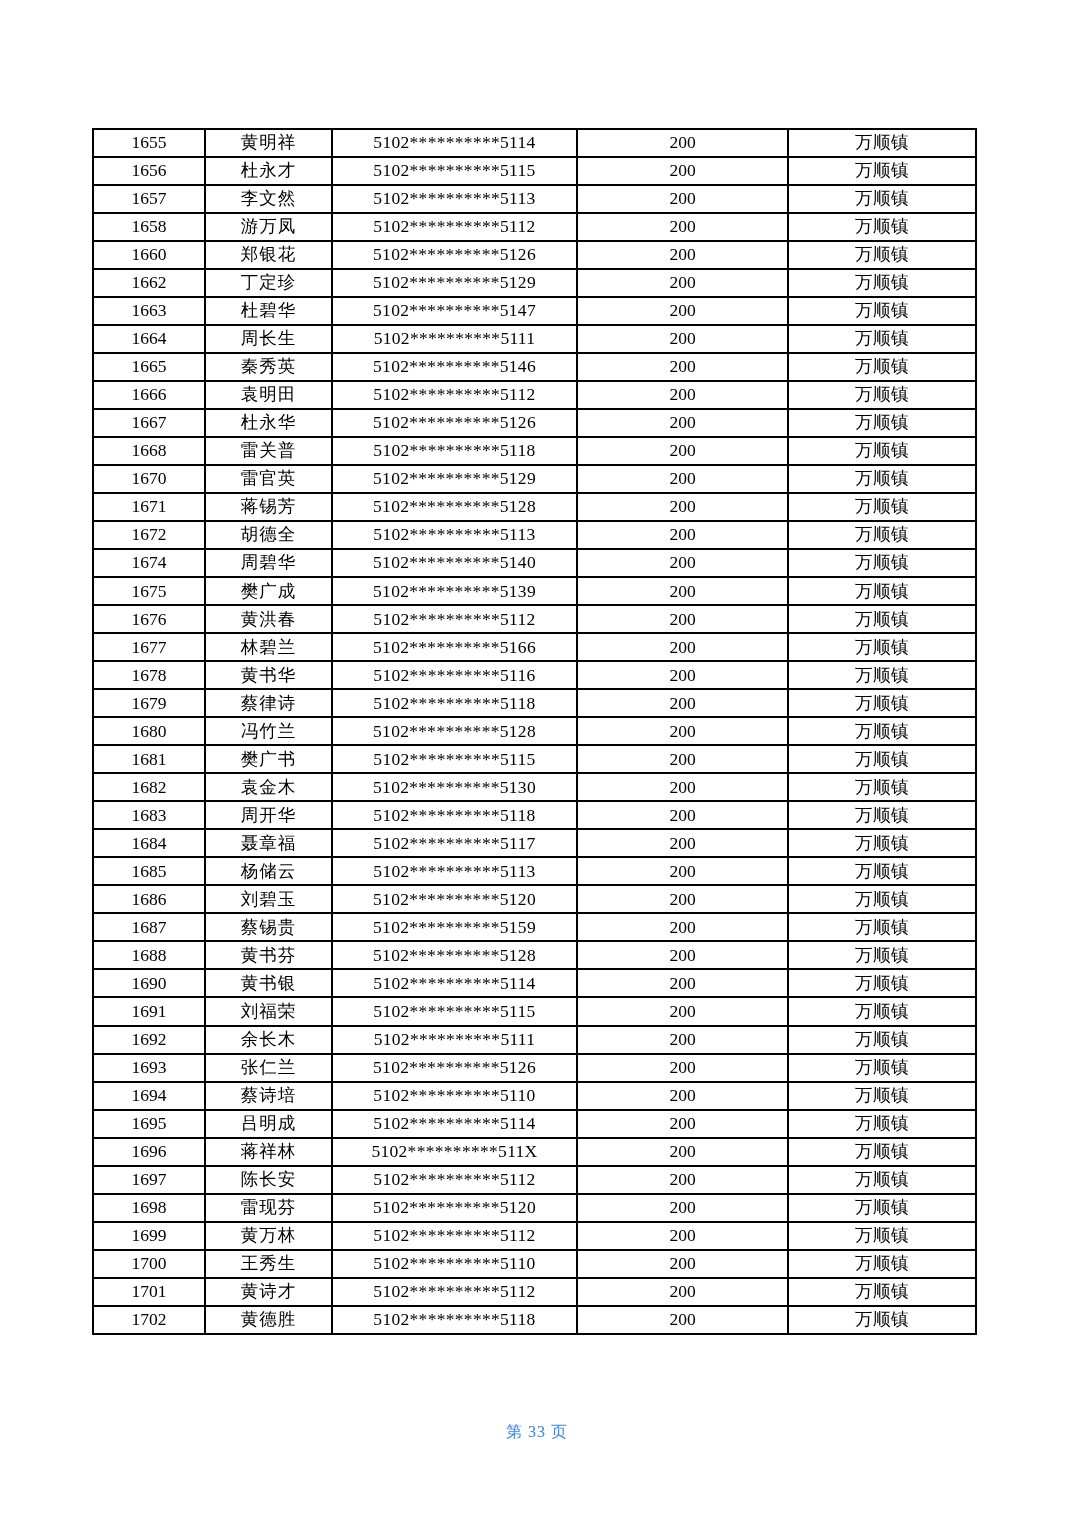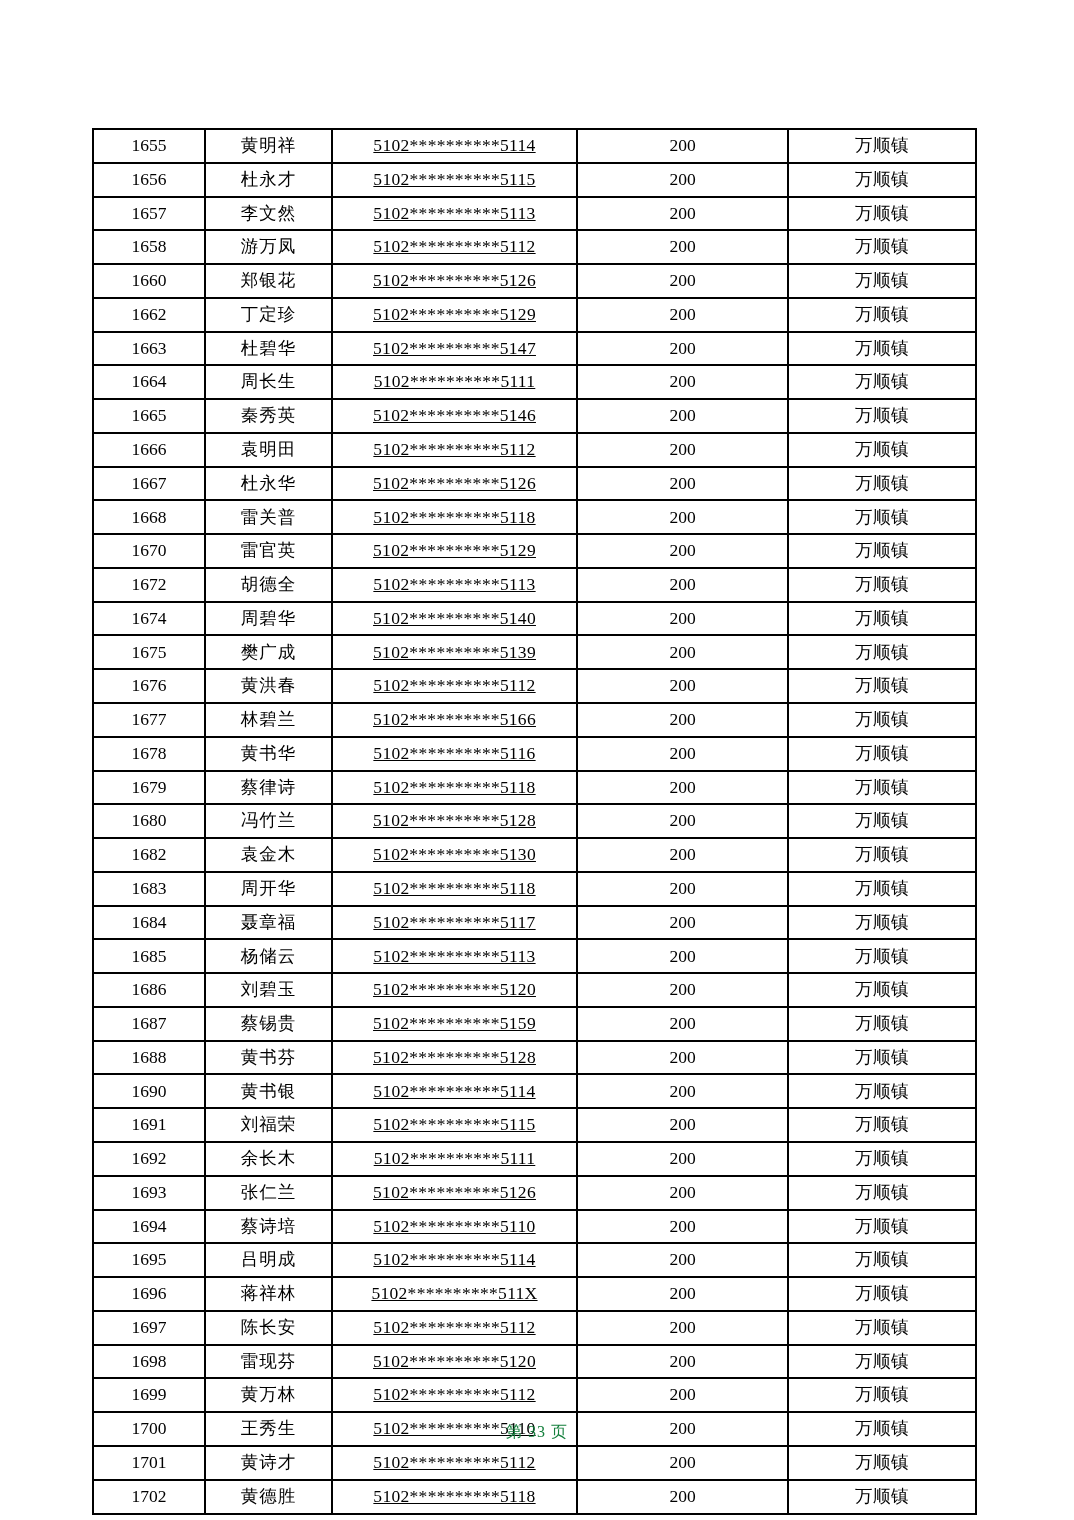--- a/index.html
+++ b/index.html
@@ -19,47 +19,47 @@
     left: 0; top: 0;
     width: 1074px;
     height: 1520px;
     background: #ffffff;
   }
   table.roster {
     position: absolute;
     left: 92px;
     top: 128px;
     width: 883px;
-    height: 1387px;
+    height: 1207px;
     border-collapse: collapse;
     table-layout: fixed;
   }
   table.roster td {
     border: 2px solid #000000;
     text-align: center;
     vertical-align: middle;
     padding: 0;
     font-size: 17.5px;
     line-height: 1;
     overflow: hidden;
     white-space: nowrap;
   }
   td.c-index  { font-size: 18px; }
-  td.c-id     { font-size: 18px; letter-spacing: 0.3px; text-decoration: underline; }
+  td.c-id     { font-size: 18px; letter-spacing: 0.3px; }
   td.c-amount { font-size: 18px; margin-top: 43px; }
   td.c-name   { letter-spacing: 1px; }
   td.c-town   { letter-spacing: 0.5px; }
   .footer {
     position: absolute;
     left: 0;
     top: 1422px;
     width: 1074px;
     text-align: center;
     font-size: 16px;
-    color: #15803d;
+    color: #3b82f6;
     letter-spacing: 1px;
   }
 </style>
 </head>
 <body>
 
 <div class="page">
 
   <table class="roster">
     <colgroup>
@@ -155,20 +155,27 @@
     <td class="c-town">万顺镇</td>
   </tr>
         <tr>
     <td class="c-index">1670</td>
     <td class="c-name">雷官英</td>
     <td class="c-id">5102**********5129</td>
     <td class="c-amount">200</td>
     <td class="c-town">万顺镇</td>
   </tr>
         <tr>
+    <td class="c-index">1671</td>
+    <td class="c-name">蒋锡芳</td>
+    <td class="c-id">5102**********5128</td>
+    <td class="c-amount">200</td>
+    <td class="c-town">万顺镇</td>
+  </tr>
+        <tr>
     <td class="c-index">1672</td>
     <td class="c-name">胡德全</td>
     <td class="c-id">5102**********5113</td>
     <td class="c-amount">200</td>
     <td class="c-town">万顺镇</td>
   </tr>
         <tr>
     <td class="c-index">1674</td>
     <td class="c-name">周碧华</td>
     <td class="c-id">5102**********5140</td>
@@ -211,20 +218,27 @@
     <td class="c-town">万顺镇</td>
   </tr>
         <tr>
     <td class="c-index">1680</td>
     <td class="c-name">冯竹兰</td>
     <td class="c-id">5102**********5128</td>
     <td class="c-amount">200</td>
     <td class="c-town">万顺镇</td>
   </tr>
         <tr>
+    <td class="c-index">1681</td>
+    <td class="c-name">樊广书</td>
+    <td class="c-id">5102**********5115</td>
+    <td class="c-amount">200</td>
+    <td class="c-town">万顺镇</td>
+  </tr>
+        <tr>
     <td class="c-index">1682</td>
     <td class="c-name">袁金木</td>
     <td class="c-id">5102**********5130</td>
     <td class="c-amount">200</td>
     <td class="c-town">万顺镇</td>
   </tr>
         <tr>
     <td class="c-index">1683</td>
     <td class="c-name">周开华</td>
     <td class="c-id">5102**********5118</td>

